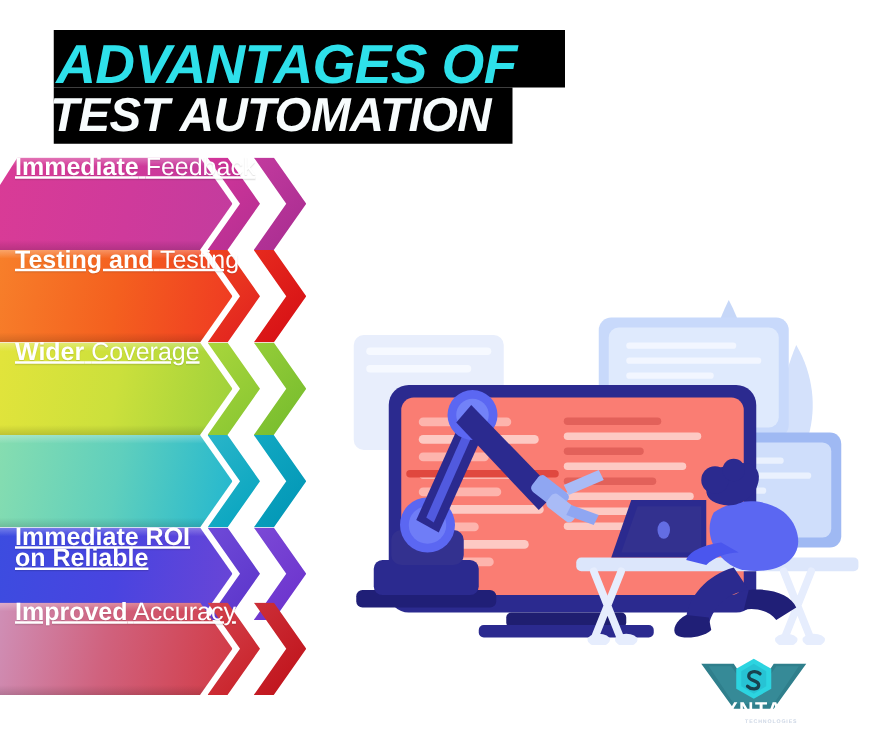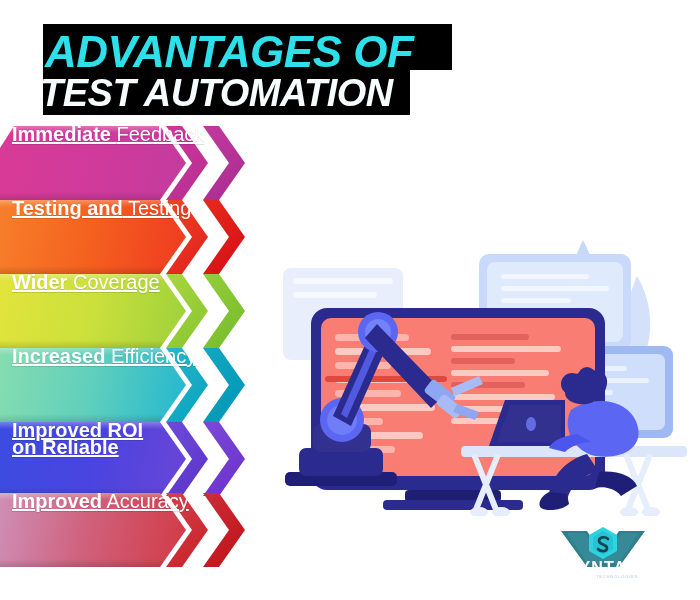--- a/index.html
+++ b/index.html
@@ -161,39 +161,36 @@
       </div>
     </div>
 
     <div class="band b3" style="top:222px;">
       <div class="bar">
           <div class="sheen"></div>
           <div class="shade"></div>
         </div>
       <div class="chev chev1"></div>
       <div class="chev chev2"></div>
-      <div class="label">
-        <div><span class="b">Increased</span> <span class="r">Efficiency</span></div>
-      </div>
     </div>
 
     <div class="band b4" style="top:296px;">
       <div class="bar">
           <div class="sheen"></div>
           <div class="shade"></div>
         </div>
       <div class="chev chev1"></div>
       <div class="chev chev2"></div>
       <div class="label">
-        <div><span class="b">Improved ROI</span></div>
+        <div><span class="b">Immediate ROI</span></div>
         <div><span class="l2">on Reliable</span></div>
       </div>
     </div>
 
-    <div class="band b5" style="top:367px;padding-left:12px;">
+    <div class="band b5" style="top:356px;padding-left:12px;">
       <div class="bar">
           <div class="sheen"></div>
           <div class="shade"></div>
         </div>
       <div class="chev chev1"></div>
       <div class="chev chev2"></div>
       <div class="label">
         <div><span class="b">Improved</span> <span class="r">Accuracy</span></div>
       </div>
     </div>

